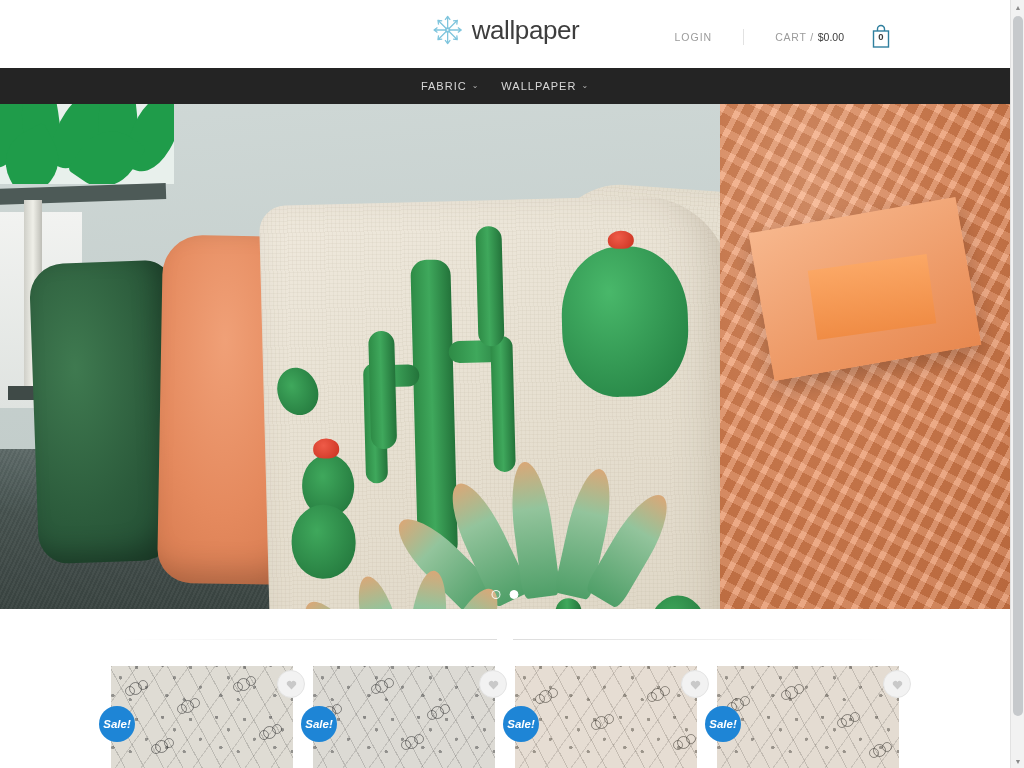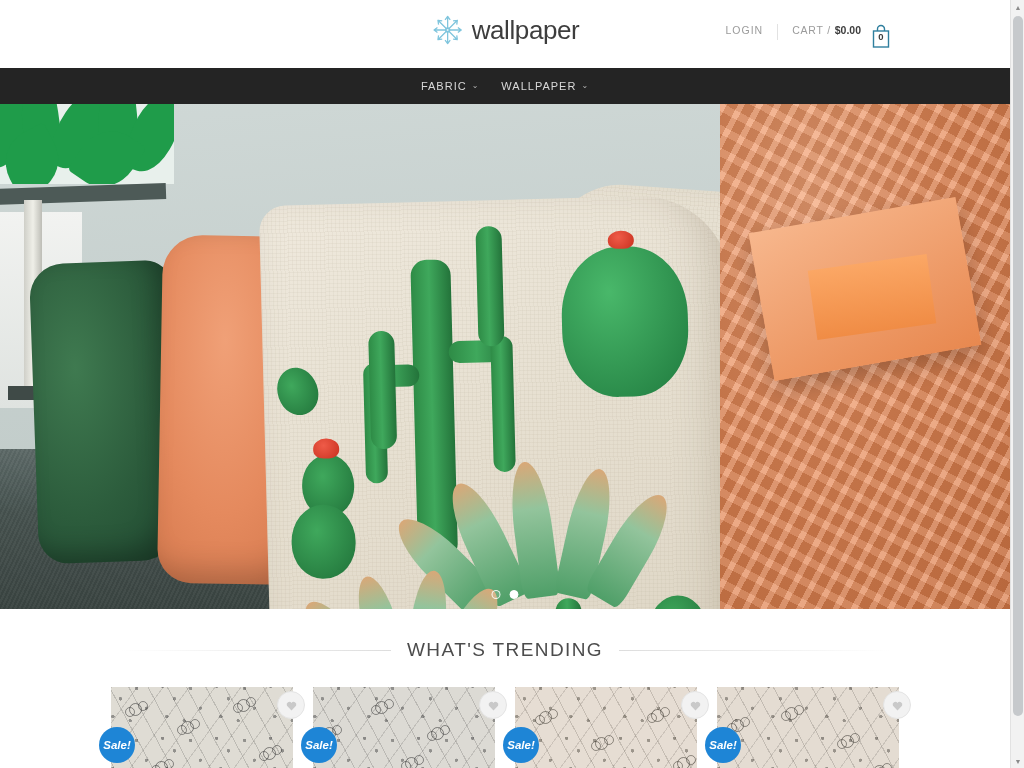--- a/index.html
+++ b/index.html
@@ -42,32 +42,32 @@
     display:flex; align-items:center; gap:7px;
   }
   .brand-mark { width:34px; height:36px; }
   .brand-text {
     font-size:26px; color:#3d3d3d; letter-spacing:-.4px;
     font-weight:400;
   }
 
   .header-right {
     position:absolute; right:118px; top:24px;
-    display:flex; gap:0;
+    display:flex; align-items:center; gap:17px;
   }
   .hr-login {
     font-size:10.5px; letter-spacing:1px; color:#9b9b9b;
     padding-right:14px; text-decoration:none;
   }
   .hr-sep { width:1px; height:16px; background:#e2e2e2; }
   .hr-cart {
     font-size:10.5px; letter-spacing:.8px; color:#9b9b9b;
     padding-left:14px; text-decoration:none; white-space:nowrap;
   }
-  .hr-cart b { color:#3d3d3d; font-weight:700; letter-spacing:0; }
+  .hr-cart b { color:#3d3d3d; font-weight:400; letter-spacing:0; }
   .cart-bag {
     margin-left:9px; position:relative;
     width:22px; height:26px;
   }
   .cart-bag svg { position:absolute; left:0; top:0; }
   .cart-count {
     position:absolute; left:0; top:7px; width:22px;
     text-align:center; font-size:9.5px; font-weight:700; color:#3d3d3d;
   }
 
@@ -452,21 +452,20 @@
 
     <div class="hero-dots">
       <span class="dot"></span>
       <span class="dot active"></span>
     </div>
   </div>
 
   <div class="trending">
     <div class="section-head">
       <span class="rule left"></span>
-      <span class="section-title">WHAT'S TRENDING</span>
       <span class="rule right"></span>
     </div>
 
     <div class="products">
 
       <div class="card">
         <div class="card-media">
           <div class="swatch" style="background:#dfdcd4;">
             <div class="floral"></div>
               <div class="stems"></div>

